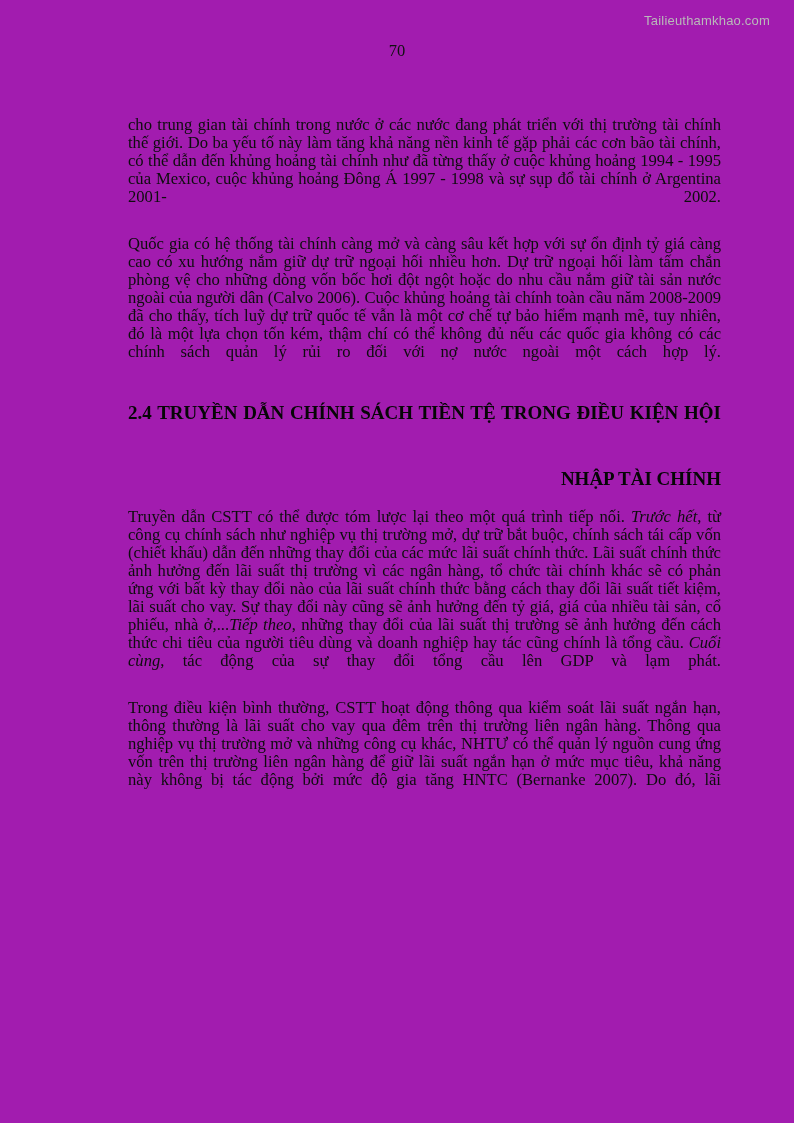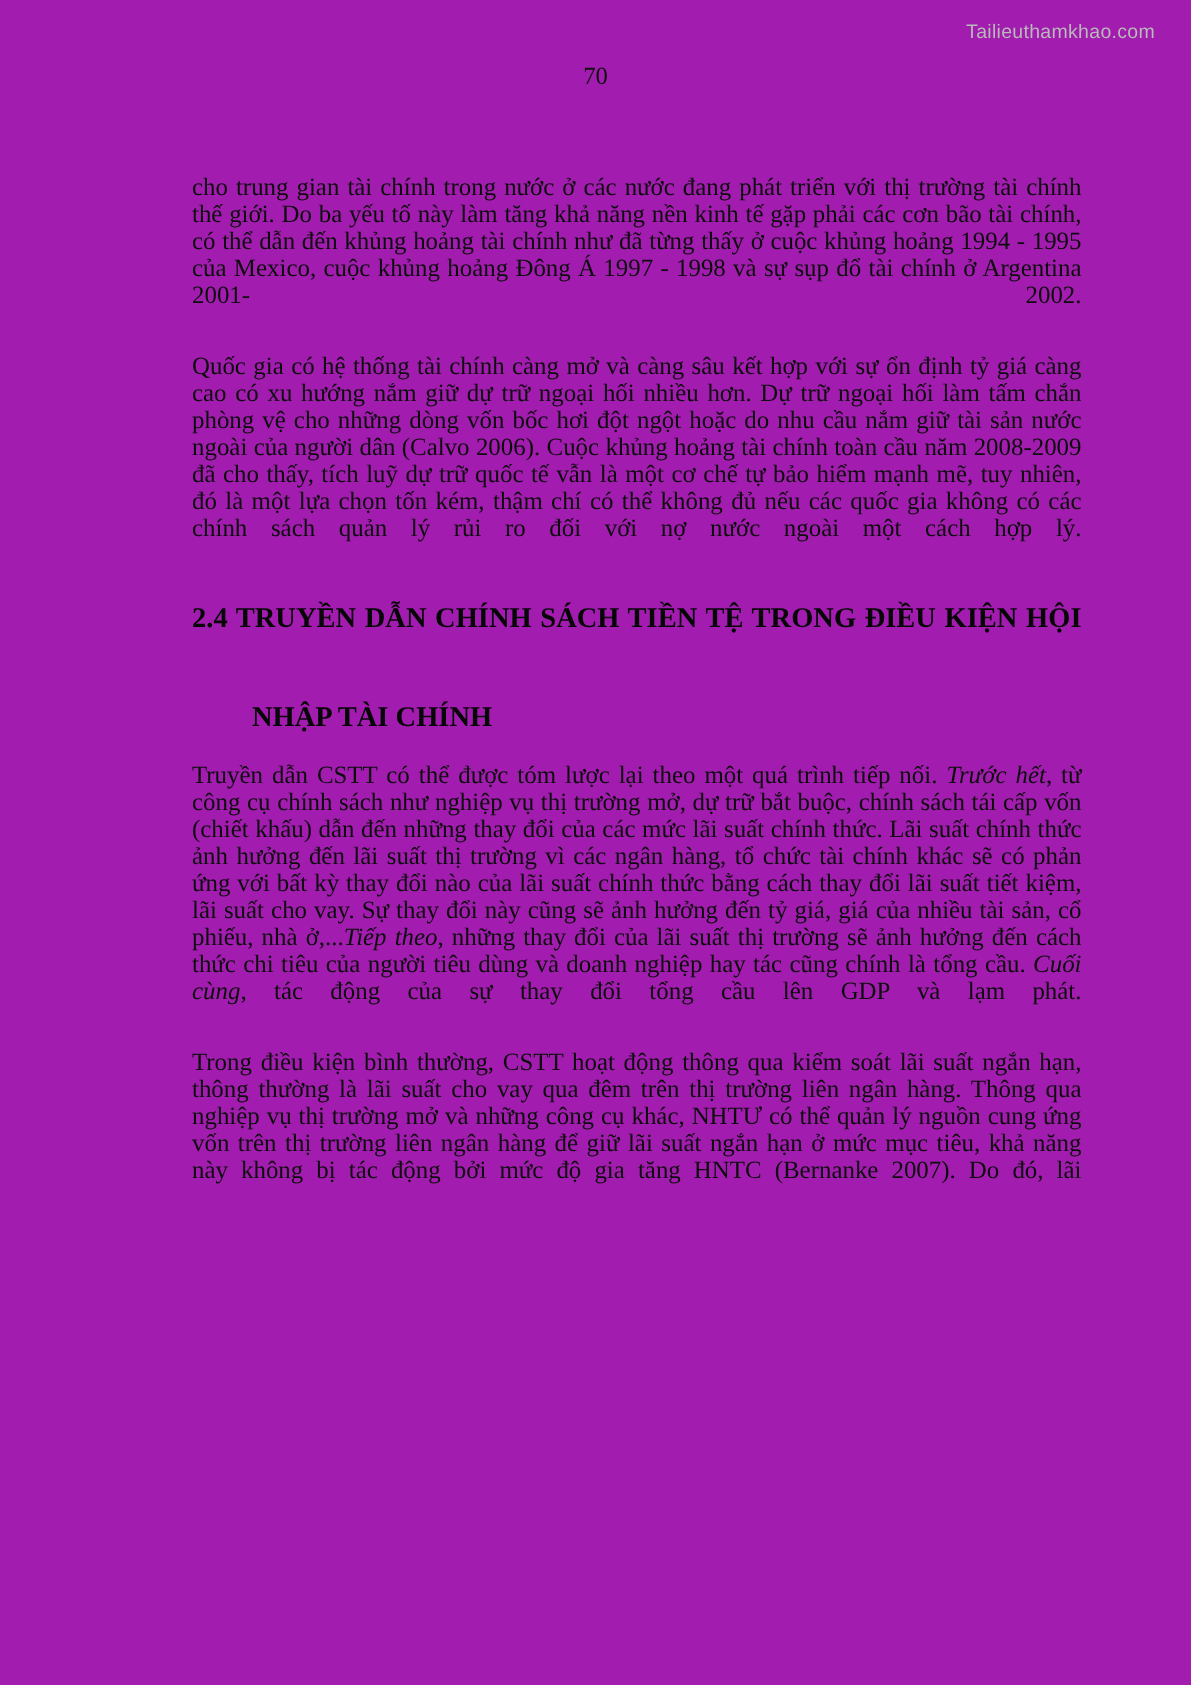--- a/index.html
+++ b/index.html
@@ -95,21 +95,21 @@
   }
   .heading .h-line1::after {
     content: "";
     display: inline-block;
     width: 100%;
   }
 
   .heading .h-line2 {
     display: block;
     padding-left: 40px;
-    text-align: left;
+    text-align: right;
   }
 
   em.it {
     font-style: italic;
   }
 </style>
 </head>
 <body>
 
 <div class="page">

